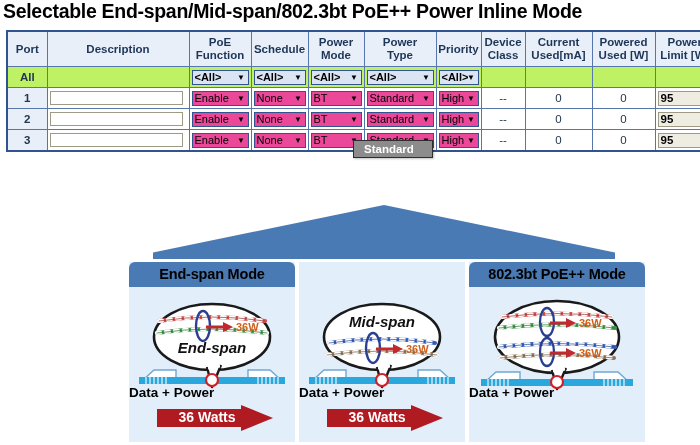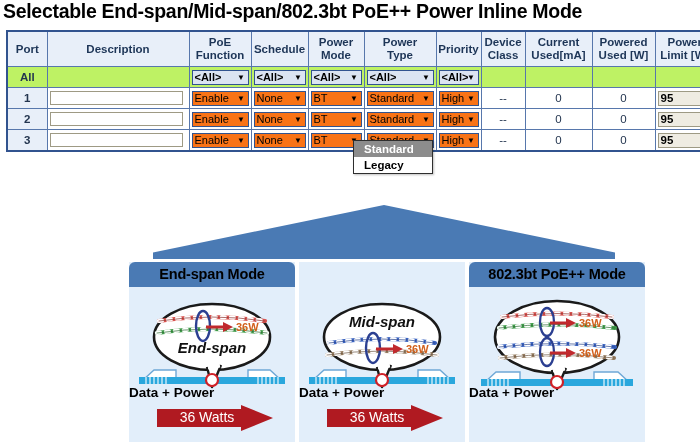--- a/index.html
+++ b/index.html
@@ -48,21 +48,21 @@
     width:calc(100% - 8px);height:15px;margin:0 2px;box-sizing:border-box;
     border:1px solid #9e9a84;background:#efece2;font-size:11.5px;
     font-family:"Liberation Sans",sans-serif;padding:0 2px;color:#000;
     outline:none;display:block;text-align:left;font-weight:bold;
   }
 
   
   .sel{
     position:relative;display:block;box-sizing:border-box;
     height:15px;margin:0 2px;border:1px solid #31538f;
-    background:#f97316;font-size:11px;line-height:13px;color:#000;
+    background:#ec4899;font-size:11px;line-height:13px;color:#000;
     text-align:left;padding-left:2px;padding-right:14px;overflow:hidden;
     white-space:nowrap;
   }
   .sel.allsel{background:#dbe4f2;}
   .sel .arrow{
     position:absolute;right:1px;top:0px;width:11px;height:13px;
     font-size:8px;line-height:13px;text-align:center;color:#000;
   }
 
   
@@ -104,21 +104,21 @@
   .label-line{
     position:absolute;left:0;top:98px;width:100%;text-align:left;
     font-size:13.5px;font-weight:bold;color:#000000;
   }
   .watt-arrow{
     position:absolute;left:50%;top:118px;transform:translateX(-50%);
   }
   .watt-text{
     position:absolute;left:0;top:0;width:108px;height:24px;
     line-height:24px;text-align:center;color:#ffffff;
-    font-size:14px;font-weight:normal;
+    font-size:14px;font-weight:bold;
   }
 </style>
 </head>
 <body>
 
 <div id="root">
 
   <div class="title">Selectable End-span/Mid-span/802.3bt PoE++ Power Inline Mode</div>
 
   <div class="tablewrap">
@@ -348,21 +348,20 @@
           <td>
             <input class="limit-input" type="text" value="95" style="">
           </td>
         </tr>
       </tbody>
     </table>
   </div>
 
   <div class="dropdown">
     <div class="opt selected">Standard</div>
-    <div class="opt">Legacy</div>
   </div>
 
   <div class="trap"></div>
 
   <div class="panel p1">
     <div class="panel-hd">End-span Mode</div>
     <div class="panel-body">
 
       <div class="oval-wrap">
         <svg width="150" height="100" viewBox="0 0 150 100">

